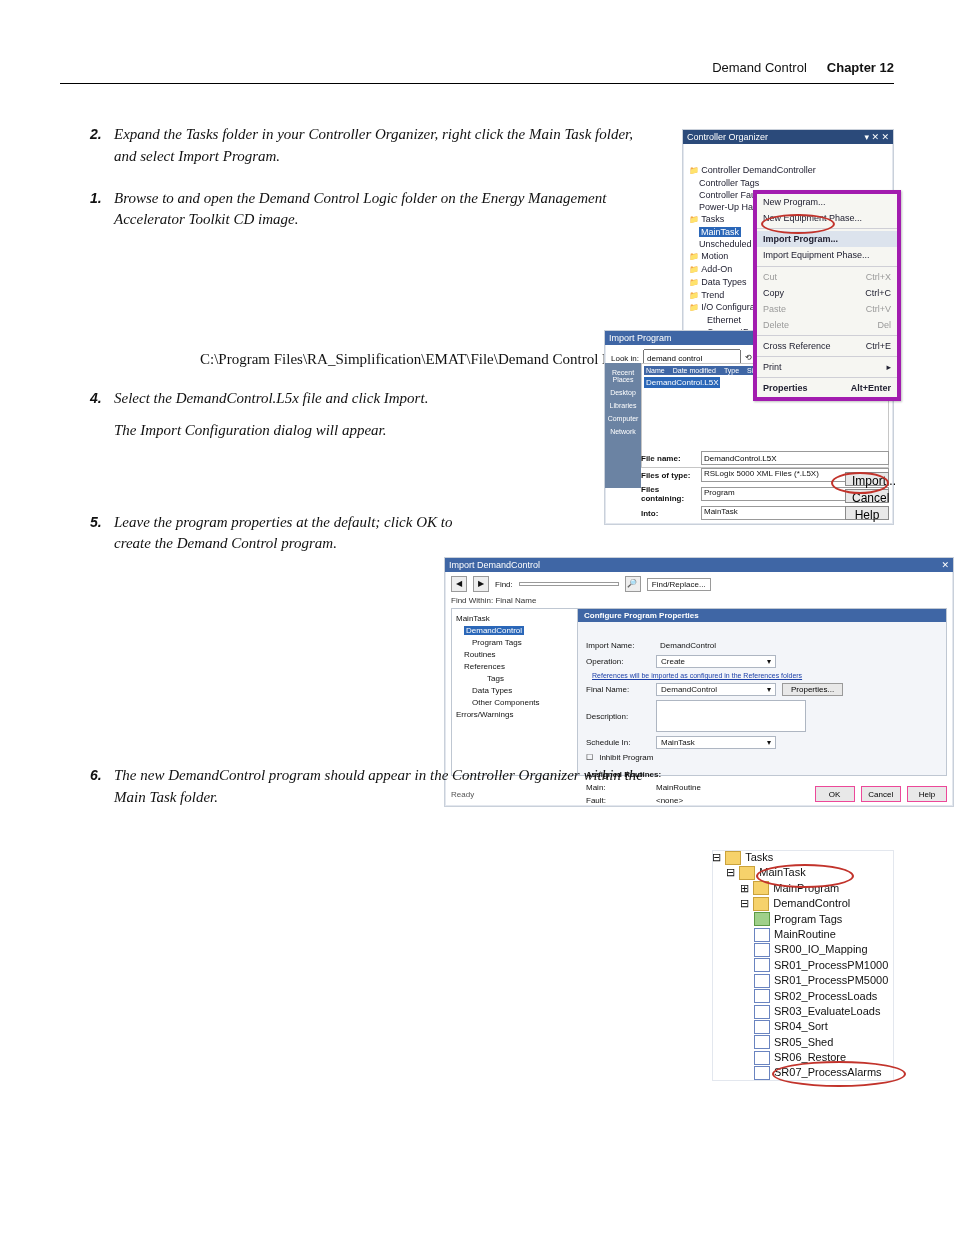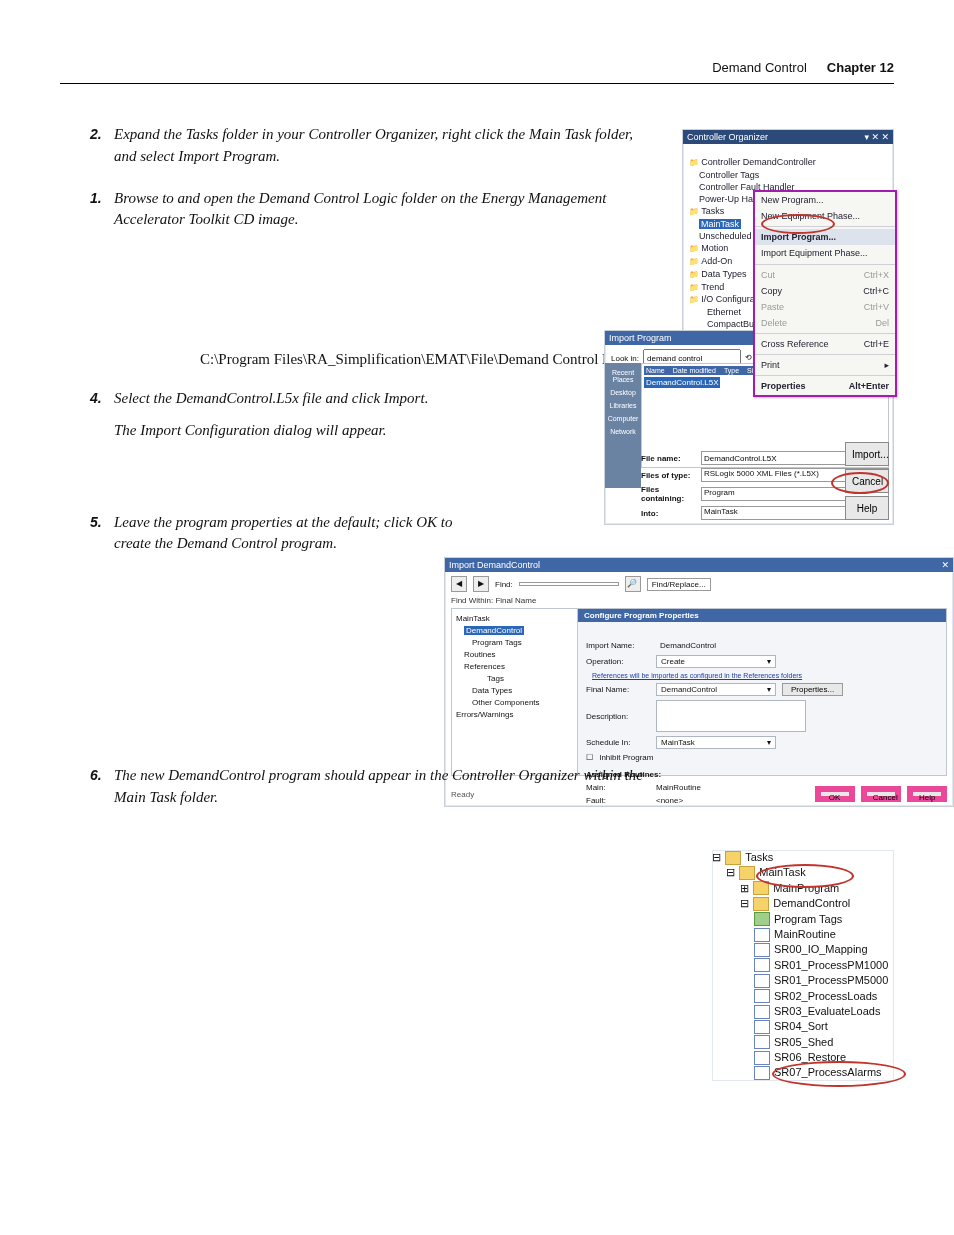--- a/index.html
+++ b/index.html
@@ -71,27 +71,27 @@
   }
   
   .fig1 { top: 108px; right: 60px; width: 212px; margin-top: 21px; }
   .fig1 .titlebar {
     background: #2b4a7a;
     color: #fff;
     font-size: 9px;
     padding: 2px 4px;
     display: flex; justify-content: space-between;
   }
-  .fig1 .tree { padding: 12px 6px; color: #223; line-height: 1.35; }
+  .fig1 .tree { padding: 20px 6px; color: #223; line-height: 1.35; }
   .fig1 .tree .menu-popup {
     position: absolute;
     left: 70px; top: 60px;
     width: 140px;
     background: #f6f6f2;
-    border: 2px solid #a21caf;
+    border: 4px solid #a21caf;
     box-shadow: 1px 1px 2px rgba(0,0,0,.25);
     font-size: 9px;
     z-index: 2;
   }
   .fig1 .menu-popup .row {
     display:flex; justify-content: space-between;
     padding: 2px 6px;
   }
   .fig1 .menu-popup .hl { background: #dce3ed; font-weight: bold; }
   .fig1 .menu-popup .sep { border-top: 1px solid #cfcfd6; margin: 2px 0; }
@@ -117,21 +117,21 @@
   .fig2 .sidebar { position:absolute; left:0; top:32px; bottom:36px; width:36px; background:#6b83a3; }
   .fig2 .sidebar .sb { color:#fff; font-size:7px; text-align:center; margin:6px 0; }
   .fig2 .list { position:absolute; left:36px; right:4px; top:32px; bottom:56px; border:1px solid #c6c6c6; background:#fff; padding:2px; overflow:hidden; }
   .fig2 .list .hdr { background:#3f66a5; color:#fff; font-size:7px; padding:1px 2px; display:flex; gap:8px; }
   .fig2 .list .file { background:#2b67b8; color:#fff; font-size:8px; padding:1px 2px; display:inline-block; margin-top:2px; }
   .fig2 .bottom { position:absolute; left:36px; right:4px; bottom:4px; font-size:8px; }
   .fig2 .bottom .row { display:flex; align-items:center; gap:4px; margin-top:3px; }
   .fig2 .bottom .row label { width:56px;font-weight:bold; }
   .fig2 .bottom .row input, .fig2 .bottom .row .sel { flex:1; font-size:8px; height:12px; border:1px solid #999; padding:0 2px; }
   .fig2 .bottom .btncol { position:absolute; right:0; bottom:0; display:flex; flex-direction:column; gap:3px; }
-  .fig2 .btncol button { font-size:10px; width:44px; height:24px; border:1px solid #8a8a8a; background:#e8e8e8; }
+  .fig2 .btncol button { font-size:12px; width:44px; height:14px; border:1px solid #8a8a8a; background:#e8e8e8; }
   .fig2 .ellipse2 { position:absolute; border:2px solid #c2332b; border-radius:50%; width:54px; height:18px; right:0px; bottom:26px; pointer-events:none; }
 
   
   .fig3 { top: 557px; left: 444px; right: 0; width: 510px; height: 250px; }
   .fig3 .titlebar { background:#3f66a5; color:#fff; padding:2px 4px; display:flex; justify-content:space-between; }
   .fig3 .toolbar3 { padding:4px 6px; font-size:8px; display:flex; align-items:center; gap:6px; }
   .fig3 .toolbar3 .btn { border:1px solid #9a9a9a; width:14px; height:14px; display:inline-block; text-align:center; line-height:14px; background:#eee; }
   .fig3 .toolbar3 .find { border:1px solid #9a9a9a; padding:1px 4px; background:#fff; }
   .fig3 .label-row { padding:0 6px 4px; font-size:8px; color:#333; }
   .fig3 .left-tree { position:absolute; left:6px; top:50px; width:118px; bottom:30px; border:1px solid #bfc7d2; background:#fff; font-size:8px; padding:4px; line-height:1.5; }
@@ -140,21 +140,21 @@
   .fig3 .right-pane .hdr { background:#3f66a5; color:#fff; margin:-6px -8px 18px; padding:2px 6px; font-size:8px;font-weight:bold; }
   .fig3 .right-pane .row { display:flex; align-items:center; gap:6px; margin:4px 0; }
   .fig3 .right-pane .row label { width:64px; }
   .fig3 .right-pane .row .val { border:1px solid #aeb6c2; background:#fff; padding:1px 4px; min-width:110px; display:inline-block; }
   .fig3 .right-pane .row .selbox { border:1px solid #aeb6c2; background:#fff; padding:1px 4px; min-width:110px; display:inline-flex; justify-content:space-between; }
   .fig3 .right-pane .row .link { color:#1a3ea8; text-decoration:underline; font-size:7px; }
   .fig3 .right-pane .right-btn { border:1px solid #9a9a9a; background:#e8e8e8; padding:1px 8px; font-size:8px; }
   .fig3 .right-pane .section-label { margin-top:8px; font-weight:bold; }
   .fig3 .footer { position:absolute; bottom:4px; left:0; right:6px; display:flex; justify-content:space-between; align-items:center; font-size:8px; }
   .fig3 .footer .ready { color:#555; margin-left:6px; }
-  .fig3 .footer .btns button { font-size:8px; width:40px; height:16px; margin-left:4px; border:6px solid #ec4899; background:#e8e8e8;text-align:center; }
+  .fig3 .footer .btns button { font-size:8px; width:40px; height:16px; margin-left:4px; border:1px solid #ec4899; background:#e8e8e8;text-align:center; }
 
   
   .fig4 { top: 850px; right: 60px; width: 182px; border: none; font-size: 11px; font-family: Arial, Helvetica, sans-serif; }
   .fig4 .row { display:flex; align-items:center; gap:4px; line-height:1.4; white-space:nowrap;}
   .fig4 .ico { width:14px; height:12px; display:inline-block; }
   .fig4 .fold { background:#f6d26b; border:1px solid #caa23c; }
   .fig4 .prog { background:#f6d26b; border:1px solid #caa23c; }
   .fig4 .tag  { background:#9fd08a; border:1px solid #5c9a46; }
   .fig4 .rung { background:#fff; border:1px solid #6a84c0; }
   .fig4 .routine { background:#fff; border:1px solid #6a84c0; }

